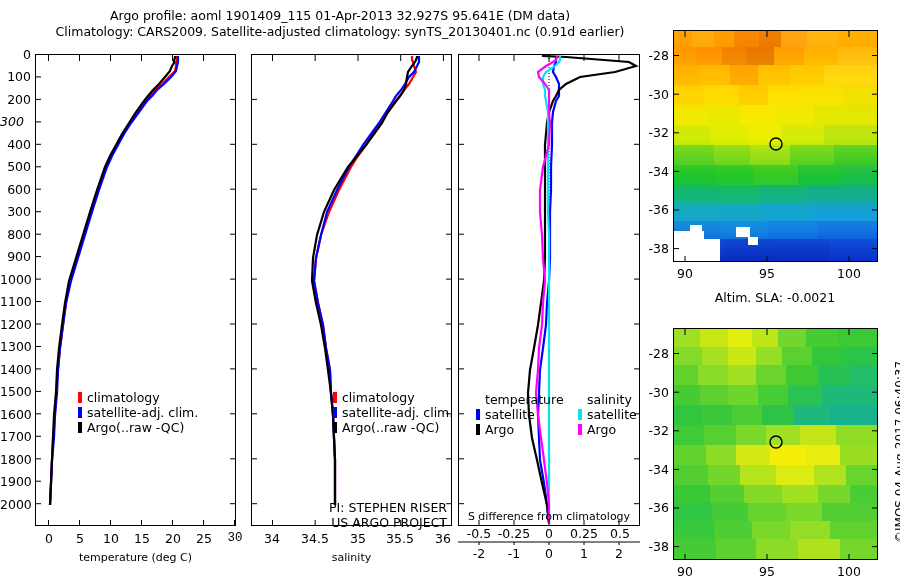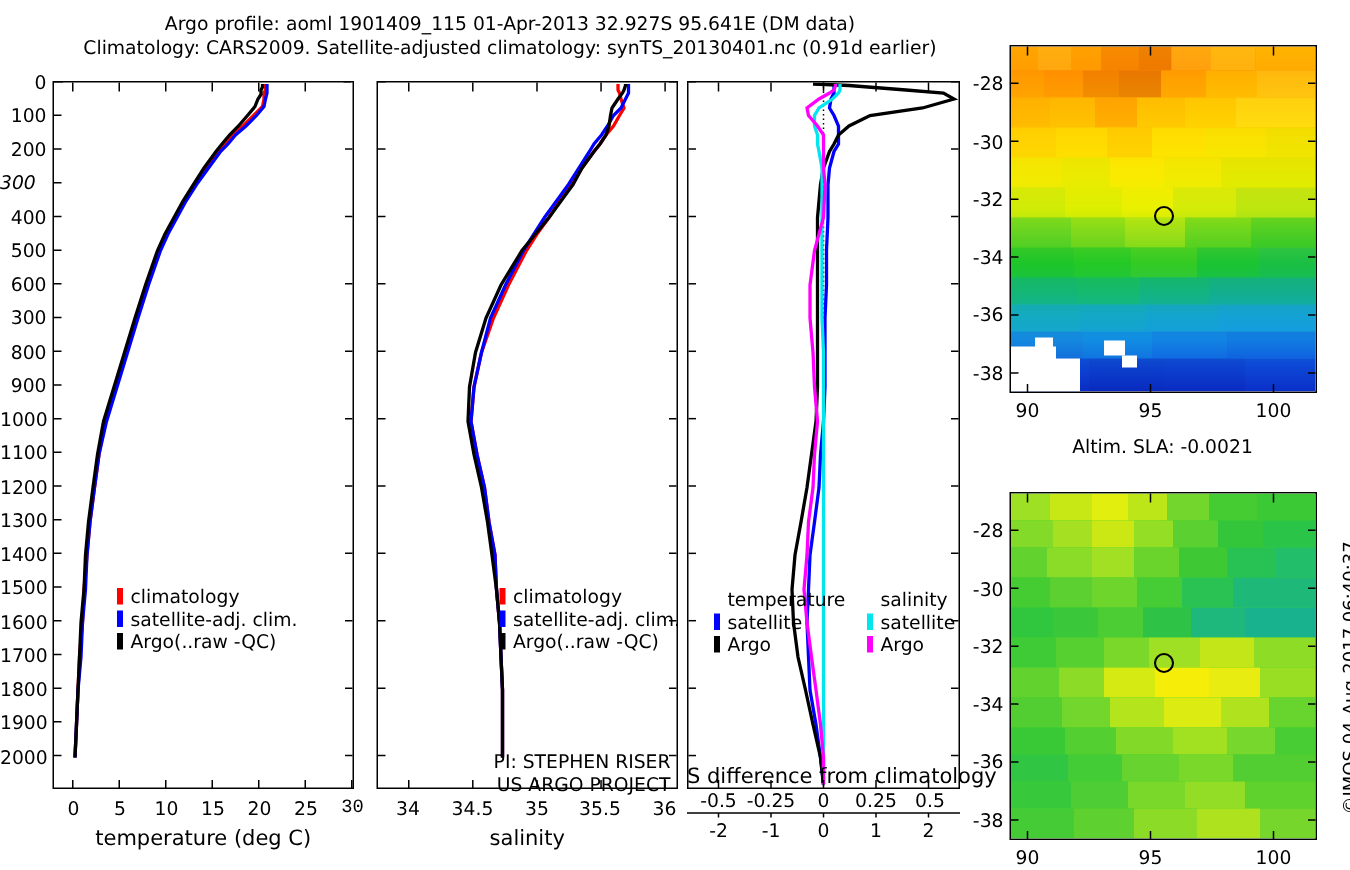--- a/index.html
+++ b/index.html
@@ -1,21 +1,21 @@
 <!DOCTYPE html>
 <html><head>
 <meta charset="utf-8">
 <style>
   html,body{margin:0;padding:0;background:#fff;}
   body{width:900px;height:580px;position:relative;overflow:hidden;
        font-family:"DejaVu Sans","Liberation Sans",sans-serif;color:#000;}
   .fig{position:absolute;left:0;top:0;width:900px;height:580px;}
   .abs{position:absolute;}
   .ttl{font-size:12.5px;white-space:nowrap;}
-  .lbl{font-size:14px;white-space:nowrap;}
+  .lbl{font-size:11px;white-space:nowrap;}
   .tick{font-size:12.5px;white-space:nowrap;}
   .axisbox{position:absolute;border:1px solid #000;box-sizing:border-box;background:#fff;}
   .plotsvg{position:absolute;left:0;top:0;}
   .legend{position:absolute;font-size:12.5px;line-height:15px;white-space:nowrap;}
   .legrow{display:flex;align-items:center;height:15px;}
   .swatch{display:inline-block;width:4px;height:11px;margin-right:5px;}
   .credit{position:absolute;font-size:12.5px;line-height:15px;white-space:nowrap;text-align:right;}
   .vtext{position:absolute;font-size:12px;white-space:nowrap;
          transform-origin:0 0;transform:rotate(-90deg);}
   .maptitle{position:absolute;font-size:12.5px;white-space:nowrap;text-align:center;}

